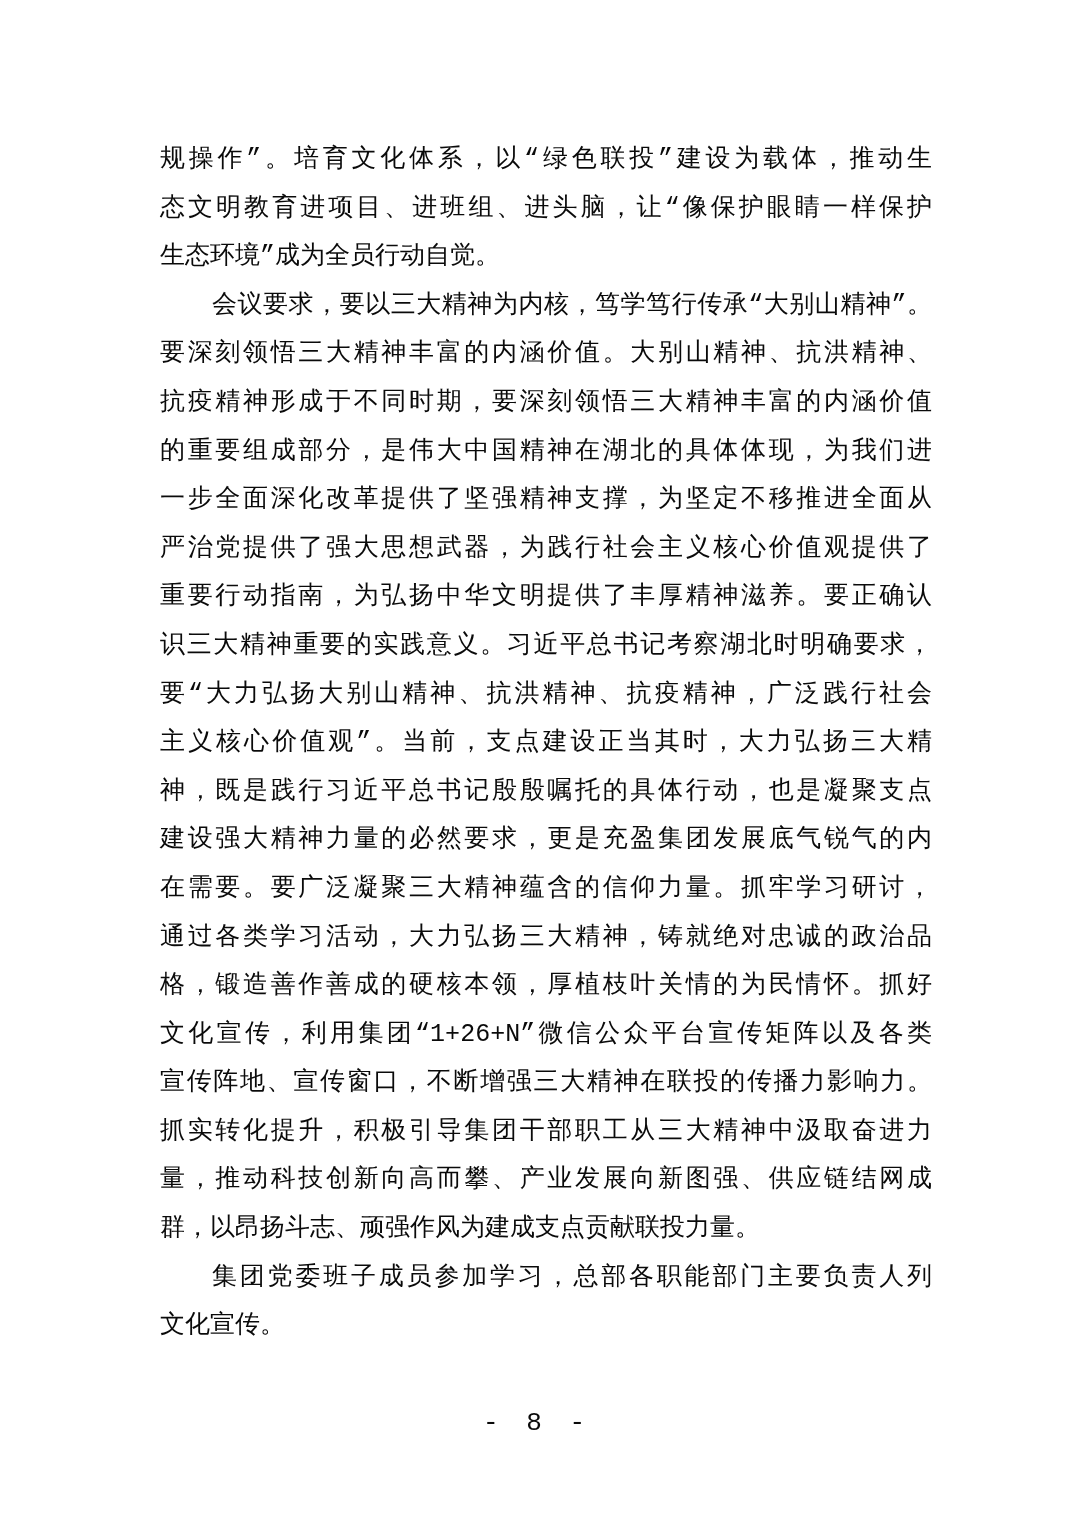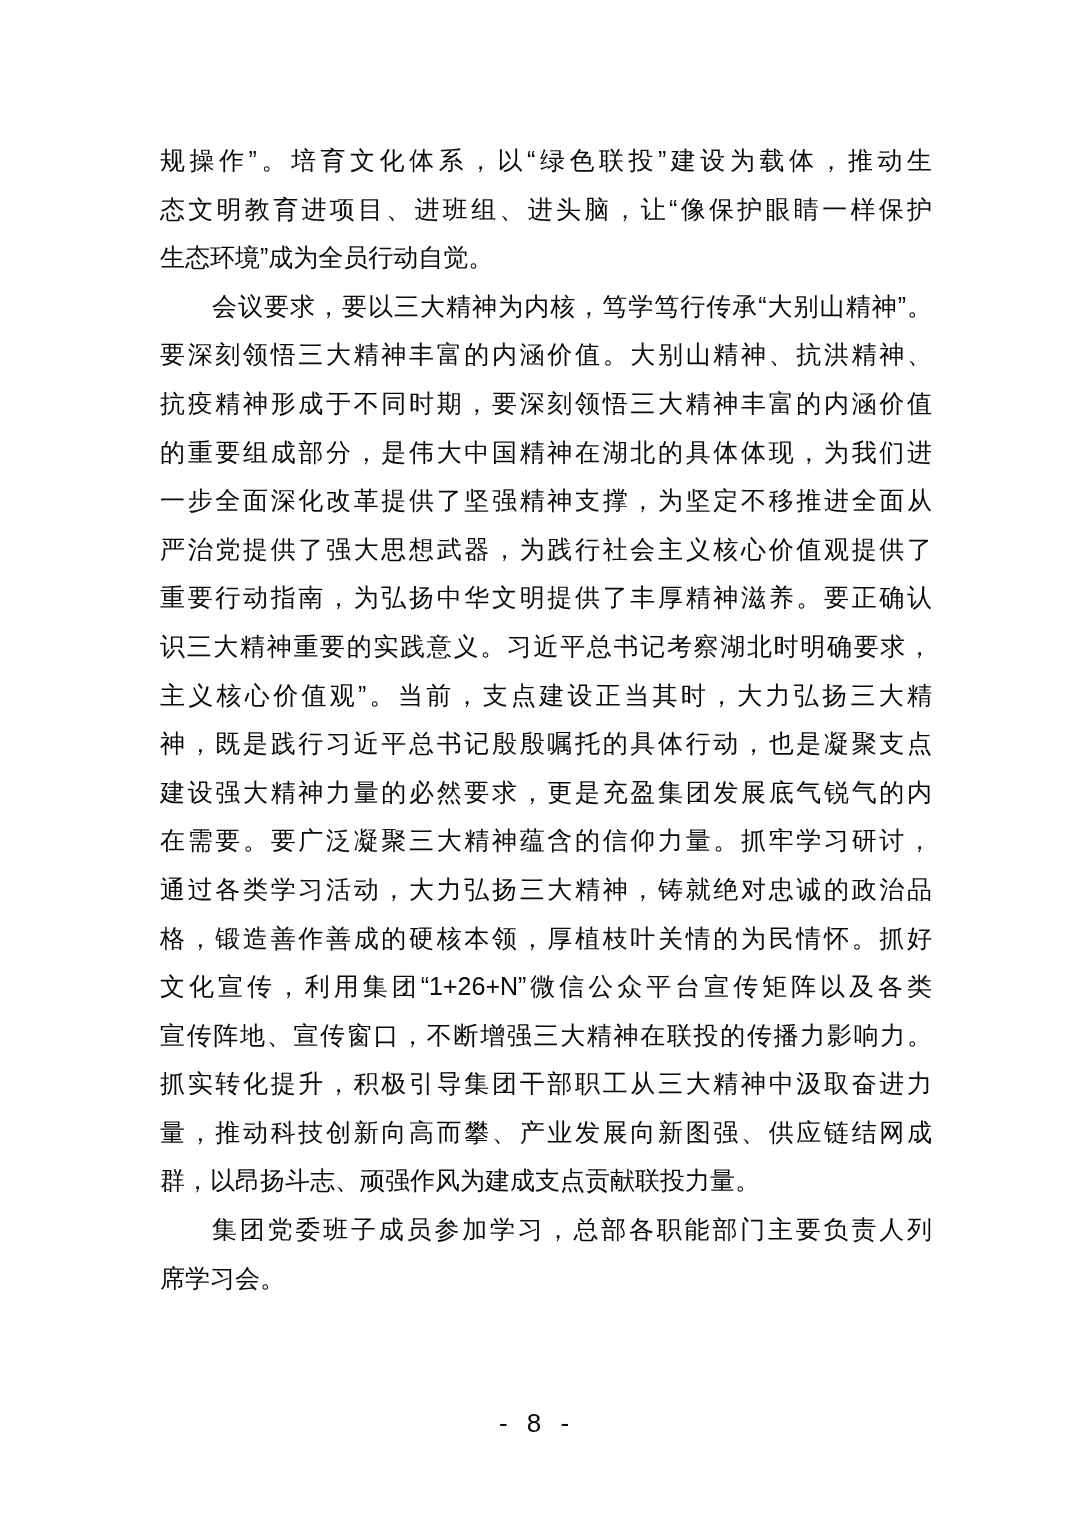--- a/index.html
+++ b/index.html
@@ -6,21 +6,21 @@
     margin: 0;
     padding: 0;
     background: #ffffff;
   }
   .page {
     position: relative;
     width: 1074px;
     height: 1520px;
     background: #ffffff;
     color: #000000;
-    font-family: Liberation Sans, sans-serif;
+    font-family: Liberation Mono, monospace;
     overflow: hidden;
   }
   .content {
     position: absolute;
     top: 136px;
     left: 160px;
     width: 772px;
     font-size: 25px;
     color: #0a0a0a;
   }
@@ -67,34 +67,35 @@
 
     <div class="para">
       <div class="line indent">会议要求，要以三大精神为内核，笃学笃行传承“大别山精神”。</div>
       <div class="line">要深刻领悟三大精神丰富的内涵价值。大别山精神、抗洪精神、</div>
       <div class="line">抗疫精神形成于不同时期，要深刻领悟三大精神丰富的内涵价值</div>
       <div class="line">的重要组成部分，是伟大中国精神在湖北的具体体现，为我们进</div>
       <div class="line">一步全面深化改革提供了坚强精神支撑，为坚定不移推进全面从</div>
       <div class="line">严治党提供了强大思想武器，为践行社会主义核心价值观提供了</div>
       <div class="line">重要行动指南，为弘扬中华文明提供了丰厚精神滋养。要正确认</div>
       <div class="line">识三大精神重要的实践意义。习近平总书记考察湖北时明确要求，</div>
+      <div class="line">要“大力弘扬大别山精神、抗洪精神、抗疫精神，广泛践行社会</div>
       <div class="line">主义核心价值观”。当前，支点建设正当其时，大力弘扬三大精</div>
       <div class="line">神，既是践行习近平总书记殷殷嘱托的具体行动，也是凝聚支点</div>
       <div class="line">建设强大精神力量的必然要求，更是充盈集团发展底气锐气的内</div>
       <div class="line">在需要。要广泛凝聚三大精神蕴含的信仰力量。抓牢学习研讨，</div>
       <div class="line">通过各类学习活动，大力弘扬三大精神，铸就绝对忠诚的政治品</div>
       <div class="line">格，锻造善作善成的硬核本领，厚植枝叶关情的为民情怀。抓好</div>
       <div class="line">文化宣传，利用集团“1+26+N”微信公众平台宣传矩阵以及各类</div>
       <div class="line">宣传阵地、宣传窗口，不断增强三大精神在联投的传播力影响力。</div>
       <div class="line">抓实转化提升，积极引导集团干部职工从三大精神中汲取奋进力</div>
       <div class="line">量，推动科技创新向高而攀、产业发展向新图强、供应链结网成</div>
       <div class="line end">群，以昂扬斗志、顽强作风为建成支点贡献联投力量。</div>
     </div>
 
     <div class="para">
       <div class="line indent">集团党委班子成员参加学习，总部各职能部门主要负责人列</div>
-      <div class="line end">席学习会。</div>
+      <div class="line end">文化宣传。</div>
     </div>
 
   </div>
 
   <div class="footer">- 8 -</div>
 </div>
 
 </body></html>

